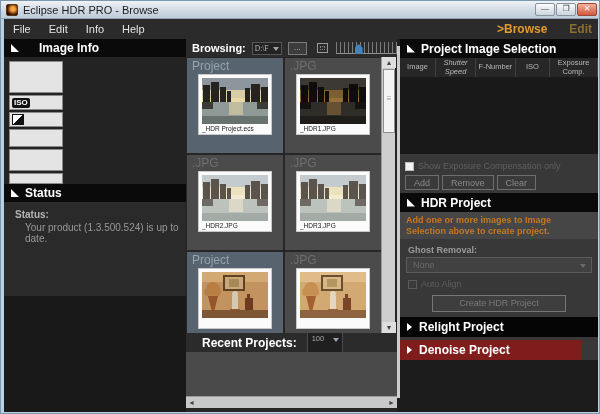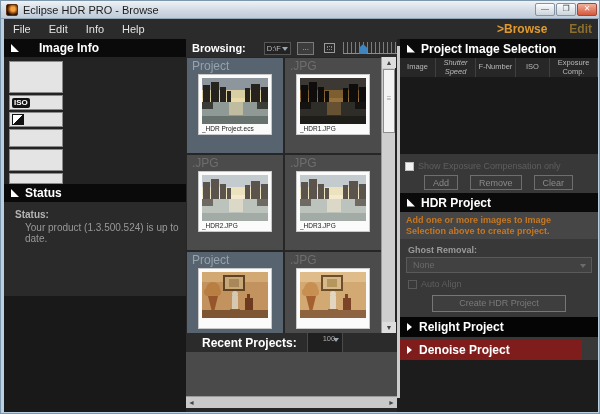--- a/index.html
+++ b/index.html
@@ -54,23 +54,23 @@
   .status-content { position:absolute; left:0; top:163px; width:182px; height:94px; background:#2a2a2a;
                     padding:7px 0 0 11px; }
   .status-label { color:#b5b5b5; font-size:10px; font-weight:bold; }
   .status-msg { color:#989898; font-size:10px; margin:2px 0 0 10px; }
 
   
   .mid-panel { position:absolute; left:182px; top:0; width:211px; height:373px; background:#262626; }
   .browsing-bar { position:absolute; left:0; top:0; width:211px; height:18px; background:#2b2b2b;
                   display:flex; align-items:center; }
   .browsing-label { color:#fff; font-weight:bold; font-size:11px; margin-left:6px; }
-  .path-dd { position:relative; margin-left:18px; width:34px; height:13px; background:#232323;
+  .path-dd { position:relative; margin-left:6px; width:34px; height:13px; background:#232323;
              border:1px solid #565656; color:#b9b9b9; font-size:7.5px; line-height:11px;
-             padding-left:2px; }
+             padding-left:2px;font-family:Liberation Serif, serif; }
   .path-dd .dd-arrow { position:absolute; right:2px; top:4px; }
   .dd-arrow { width:0; height:0; border-top:4px solid #9aa6b2; border-left:3px solid transparent;
               border-right:3px solid transparent; display:inline-block; }
   .browse-btn { margin-left:6px; width:22px; height:13px; background:#3c3c3c; border:1px solid #7a7a7a;
                 color:#c2c2c2; font-size:8px; line-height:9px; text-align:center; }
   .size-icon { margin-left:10px; width:13px; height:10px; border:1px solid #9a9a9a; position:relative; }
   .size-icon:after { content:""; position:absolute; left:2px; top:2px; right:2px; bottom:2px;
                      border:1px dotted #8a8a8a; }
   .zoom-slider { position:relative; margin-left:8px; width:70px; height:12px;
                  background:repeating-linear-gradient(90deg,#7d7d7d 0 1px, transparent 1px 4px);
@@ -95,21 +95,21 @@
   .vs-arrow { position:absolute; left:0; width:14px; height:11px; background:#dedede; color:#444;
               font-size:7px; text-align:center; line-height:11px; }
   .vs-thumb { position:absolute; left:1px; top:12px; width:12px; height:64px; background:#f4f4f4;
               border:1px solid #8f8f8f; }
   .vs-thumb:after { content:"≡"; display:block; text-align:center; color:#9a9a9a; font-size:8px; margin-top:24px; }
 
   .recent-bar { position:absolute; left:0; top:294px; width:211px; height:19px; background:#2b2b2b;
                 display:flex; align-items:center; }
   .recent-label { color:#fff; font-weight:bold; font-size:12px; margin-left:16px; }
   .recent-dd { position:relative; margin-left:10px; width:36px; height:22px; background:#1f1f1f;
-               border:1px solid #4a4a4a; color:#ababab; font-size:7.5px; line-height:12px; padding-left:15px; }
+               border:1px solid #4a4a4a; color:#ababab; font-size:7.5px; line-height:12px; padding-left:4px; }
   .recent-dd .dd-arrow { position:absolute; right:3px; top:5px; }
   .recent-area { position:absolute; left:0; top:313px; width:211px; height:44px; background:#4a4a4a; }
   .hscroll { position:absolute; left:0; top:357px; width:211px; height:12px; background:#c9c9c9;
              border-top:1px solid #9a9a9a; color:#444; }
   .hs-left { position:absolute; left:2px; top:0; font-size:7px; line-height:12px; }
   .hs-right { position:absolute; right:2px; top:0; font-size:7px; line-height:12px; }
 
   .splitter { position:absolute; left:393px; top:7px; width:3px; height:352px; background:#cdcdcd; }
 
   
@@ -117,21 +117,21 @@
   .hdr-selection { left:0; top:0; width:198px; height:19px; }
   .sel-table-head { position:absolute; left:0; top:19px; width:198px; height:20px; background:#272727;
                     display:flex; border-bottom:1px solid #1a1a1a; }
   .col-head { border-right:1px solid #3f3f3f; color:#b8b8b8; font-size:7.5px; line-height:1.15;
               display:flex; align-items:center; justify-content:center; text-align:center; }
   .sel-table-body { position:absolute; left:0; top:39px; width:198px; height:76px; background:#191919; }
   .checkbox-row { position:absolute; left:5px; top:122px; display:flex; align-items:center; gap:4px; }
   .cb-white { width:9px; height:9px; background:#f2f2f2; border:1px solid #bdbdbd; }
   .cb-dim { width:9px; height:9px; background:#3a3a3a; border:1px solid #5a5a5a; }
   .cb-label { color:#5f5f5f; font-size:9px; }
-  .btn-row { position:absolute; left:5px; top:136px; display:flex; gap:12px;margin-left:19px; }
+  .btn-row { position:absolute; left:5px; top:136px; display:flex; gap:3px; }
   .dim-btn { background:#3a3a3a; border:1px solid #6e6e6e; color:#8a8a8a; font-size:9px;
              padding:1px 8px; height:15px; line-height:12px; }
   .hdr-hdrproject { left:0; top:154px; width:198px; height:19px; }
   .hdr-msg { position:absolute; left:0; top:173px; width:198px; height:27px; background:#464646;
              color:#c67722; font-weight:bold; font-size:9px; padding:3px 6px; line-height:1.2; }
   .ghost-label { position:absolute; left:8px; top:206px; color:#9a9a9a; font-size:9px; font-weight:bold; }
   .ghost-dd { position:absolute; left:6px; top:218px; width:186px; height:16px; background:#414141;
               border:1px solid #5a5a5a; color:#6b6b6b; font-size:9px; line-height:14px; padding-left:6px; }
   .ghost-dd .dd-arrow { position:absolute; right:5px; top:6px; border-top-color:#6b6b6b; }
   .auto-row { position:absolute; left:8px; top:240px; display:flex; align-items:center; gap:4px; }

